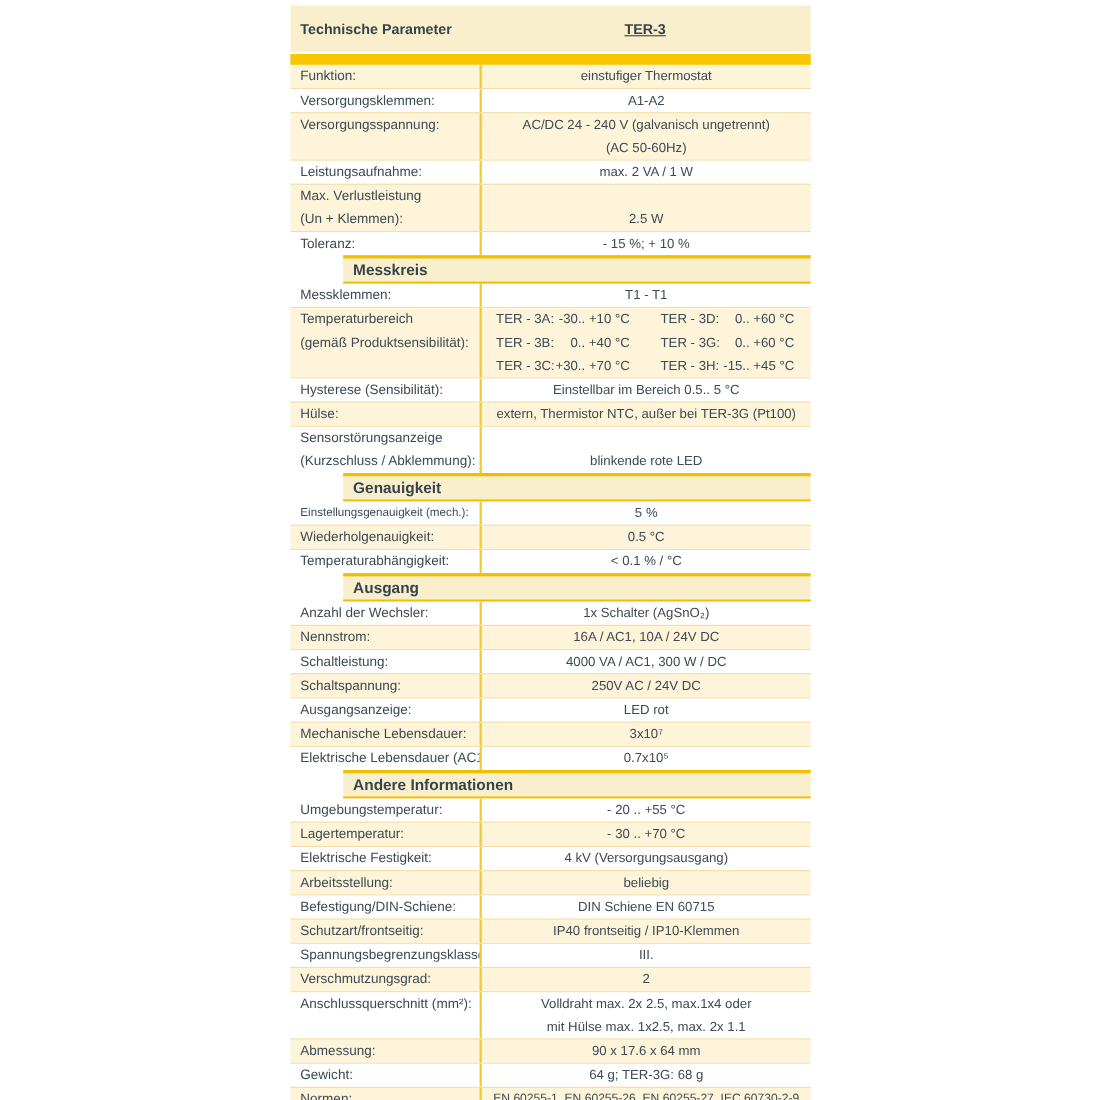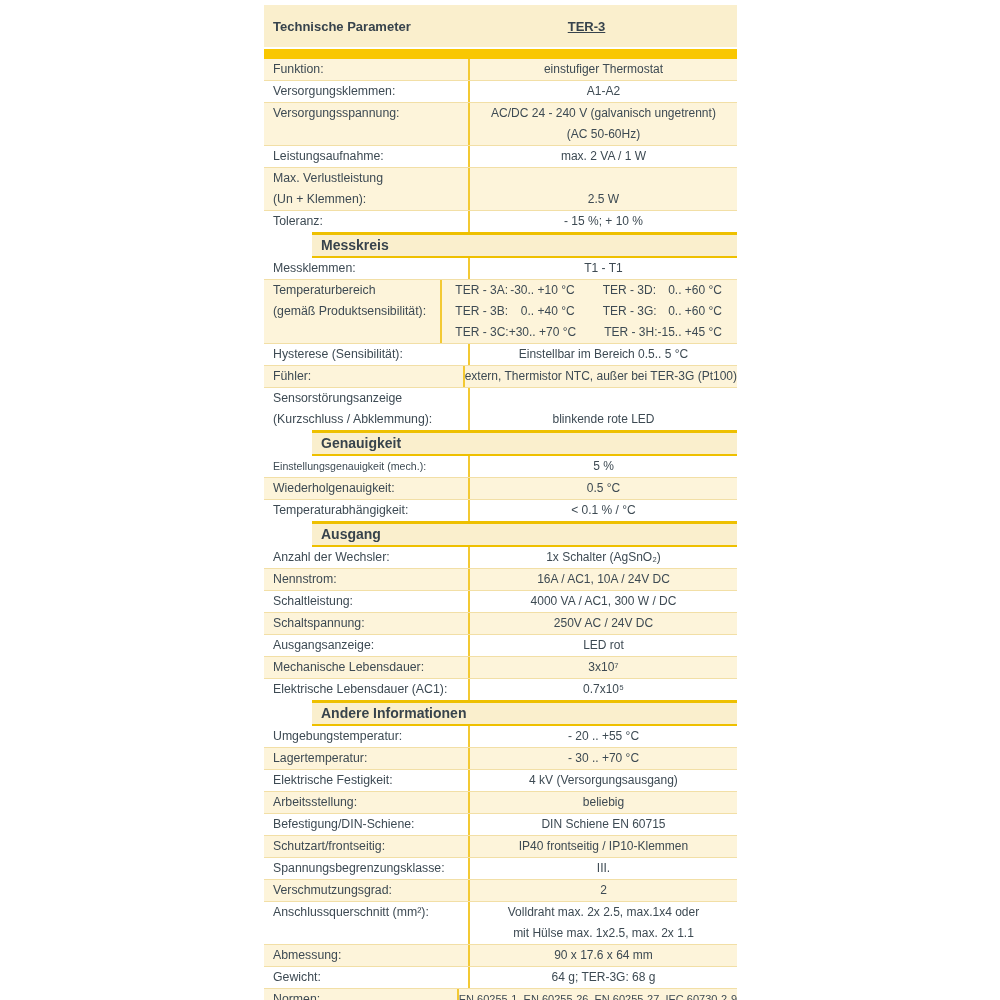--- a/index.html
+++ b/index.html
@@ -48,21 +48,21 @@
     color: #37434c;
     padding-left: 9px;
     margin-left: 48px;
   }
   .row { display: flex; }
   .row + .row { border-top: 1px solid var(--sep); }
   .row.cream { background: var(--cream); }
   .row.white { background: #ffffff; }
   .cell { }
   .cell.label {
-    width: 204px;
+    width: 172px;
     padding-left: 9px;
     font-size: 12.3px;
     white-space: nowrap;
     overflow: hidden;
   }
   .cell.label.small { font-size: 10.6px; }
   .cell.value {
     flex: 1;
     border-left: 2px solid var(--divider);
     text-align: center;
@@ -190,21 +190,21 @@
       <div class="row white">
         <div class="cell label">
           <div class="line">Hysterese (Sensibilität):</div>
         </div>
         <div class="cell value">
           <div class="line">Einstellbar im Bereich  0.5.. 5 °C</div>
         </div>
       </div>
       <div class="row cream">
         <div class="cell label">
-          <div class="line">Fühler:</div>
+          <div class="line">Hülse:</div>
         </div>
         <div class="cell value">
           <div class="line">extern, Thermistor NTC, außer bei TER-3G (Pt100)</div>
         </div>
       </div>
       <div class="row white">
         <div class="cell label">
           <div class="line">Sensorstörungsanzeige</div>
           <div class="line">(Kurzschluss / Abklemmung):</div>
         </div>

